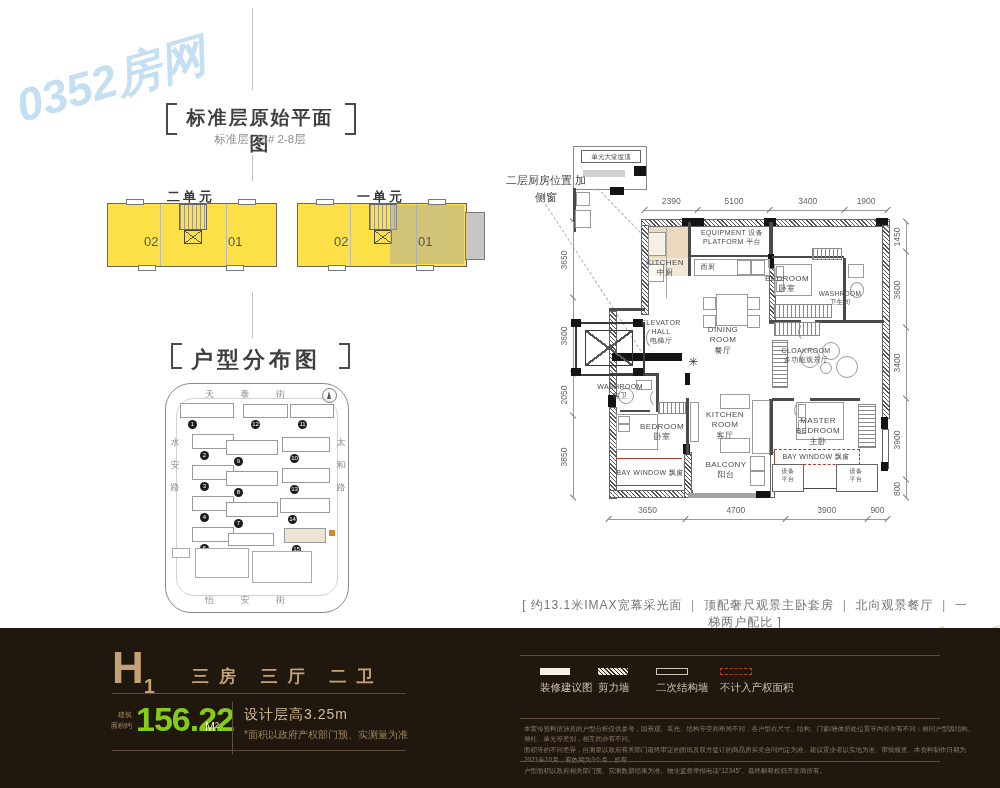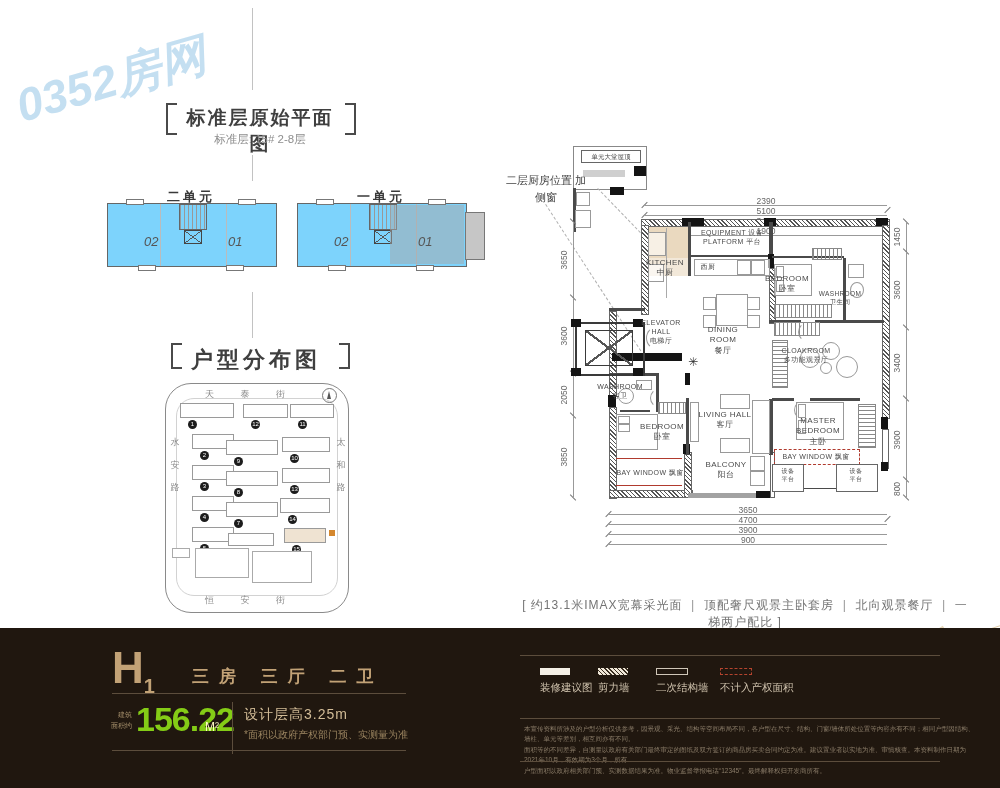--- a/index.html
+++ b/index.html
@@ -14,21 +14,21 @@
   .gold-line{position:absolute;height:1px;background:rgba(190,150,75,.5);transform:rotate(-18deg);}
   
   .brk{position:absolute;width:9px;height:28px;border:2px solid #4a4a4a;}
   .brk.l{border-right:none}.brk.r{border-left:none}
   .h-title{position:absolute;text-align:center;font-weight:bold;color:#3f3f3f;}
   .conn{position:absolute;width:1px;background:#c2c2c2;}
   .app-title{position:absolute;text-align:center;font-weight:bold;color:#8b7060;letter-spacing:10px;font-size:26px;}
   .app-sub{position:absolute;text-align:center;color:#8b7060;letter-spacing:7px;font-size:16px;font-weight:bold;}
   
   .mp-label{position:absolute;text-align:center;font-weight:bold;font-size:13px;letter-spacing:3px;color:#3a3a3a;}
-  .miniplan{position:absolute;width:168px;height:62px;border:1.5px solid #666;background:#7dd3fc;font-style:italic;}
+  .miniplan{position:absolute;width:168px;height:62px;border:1.5px solid #666;background:#fde047;}
   .mp-notch{position:absolute;width:16px;height:4px;top:-5px;border:1px solid #777;background:#fff;}
   .mp-notch.b{top:auto;bottom:-5px;}
   .mp-core{position:absolute;left:71px;top:0;width:26px;height:24px;border:1px solid #666;
            background:repeating-linear-gradient(90deg,#999 0 1px,transparent 1px 4px);}
   .mp-x{position:absolute;left:76px;top:26px;width:16px;height:12px;border:1px solid #444;}
   .mp-line{position:absolute;top:0;width:1px;height:62px;background:#bbb;}
   .mp-no{position:absolute;top:30px;font-size:13px;color:#555;}
   .mp-hl{position:absolute;left:92px;top:1px;width:74px;height:59px;background:rgba(168,168,168,.5);}
   .mp-annex{position:absolute;left:167px;top:8px;width:18px;height:46px;background:#c6c6c6;border:1px solid #777;}
   .xbg{background-image:linear-gradient(to top right,transparent 48%,#555 48%,#555 52%,transparent 52%),
@@ -62,21 +62,21 @@
   .vstripe{position:absolute;border:1px solid #888;background:repeating-linear-gradient(0deg,#888 0 1px,transparent 1px 4px);}
   .dashline{position:absolute;border-top:1px dashed #b0b0b0;transform-origin:0 0;}
   .arc{position:absolute;border:1px solid #999;border-color:transparent transparent transparent #999;border-radius:50%;}
   .roomlabel{position:absolute;text-align:center;color:#4a4a4a;font-size:8px;line-height:1.3;letter-spacing:.4px;}
   .roomlabel .s{display:block;}
   .notebox{position:absolute;border:1px solid #666;background:#fff;font-size:6.5px;text-align:center;color:#444;line-height:11px;}
   .plannote{position:absolute;font-size:11px;color:#444;text-align:center;line-height:1.5;}
   .entry-star{position:absolute;font-size:12px;color:#333;}
   
   .dim-run{position:absolute;display:flex;}
-  .dim-run.h{height:15px;flex-direction:column;}
+  .dim-run.h{height:15px;}
   .dim-run.v{flex-direction:column;width:16px;}
   .dim-seg{position:relative;flex-basis:0;font-size:8.5px;color:#666;}
   .h .dim-seg{text-align:center;line-height:10px;}
   .h .dim-seg:after{content:"";position:absolute;left:0;right:0;bottom:0;height:1px;background:#999;}
   .h .dim-seg:before{content:"";position:absolute;left:-1px;bottom:-3px;width:1px;height:8px;background:#777;transform:rotate(45deg);}
   .h.dim-run:after{content:"";position:absolute;right:-1px;bottom:-3px;width:1px;height:8px;background:#777;transform:rotate(45deg);}
   .v .dim-seg:after{content:"";position:absolute;top:0;bottom:0;right:2px;width:1px;background:#999;}
   .v .dim-seg:before{content:"";position:absolute;top:-1px;right:-1px;width:8px;height:1px;background:#777;transform:rotate(45deg);}
   .v.dim-run:after{content:"";position:absolute;bottom:-1px;right:-1px;width:8px;height:1px;background:#777;transform:rotate(45deg);}
   .v .dim-seg span{position:absolute;top:50%;left:-11px;width:30px;margin-top:-5px;text-align:center;
@@ -428,21 +428,21 @@
   </div>
   <div class="roomlabel" style="left:592px;top:382px;width:56px;font-size:7px;">
     <span class="s">WASHROOM</span>
     <span class="s">客卫</span>
   </div>
   <div class="roomlabel" style="left:638px;top:422px;width:48px;">
     <span class="s">BEDROOM</span>
     <span class="s">卧室</span>
   </div>
   <div class="roomlabel" style="left:698px;top:410px;width:54px;">
-    <span class="s">LIVING HALL</span>
+    <span class="s">KITCHEN ROOM</span>
     <span class="s">客厅</span>
   </div>
   <div class="roomlabel" style="left:784px;top:416px;width:68px;">
     <span class="s">MASTER BEDROOM</span>
     <span class="s">主卧</span>
   </div>
   <div class="roomlabel" style="left:704px;top:460px;width:44px;">
     <span class="s">BALCONY</span>
     <span class="s">阳台</span>
   </div>

